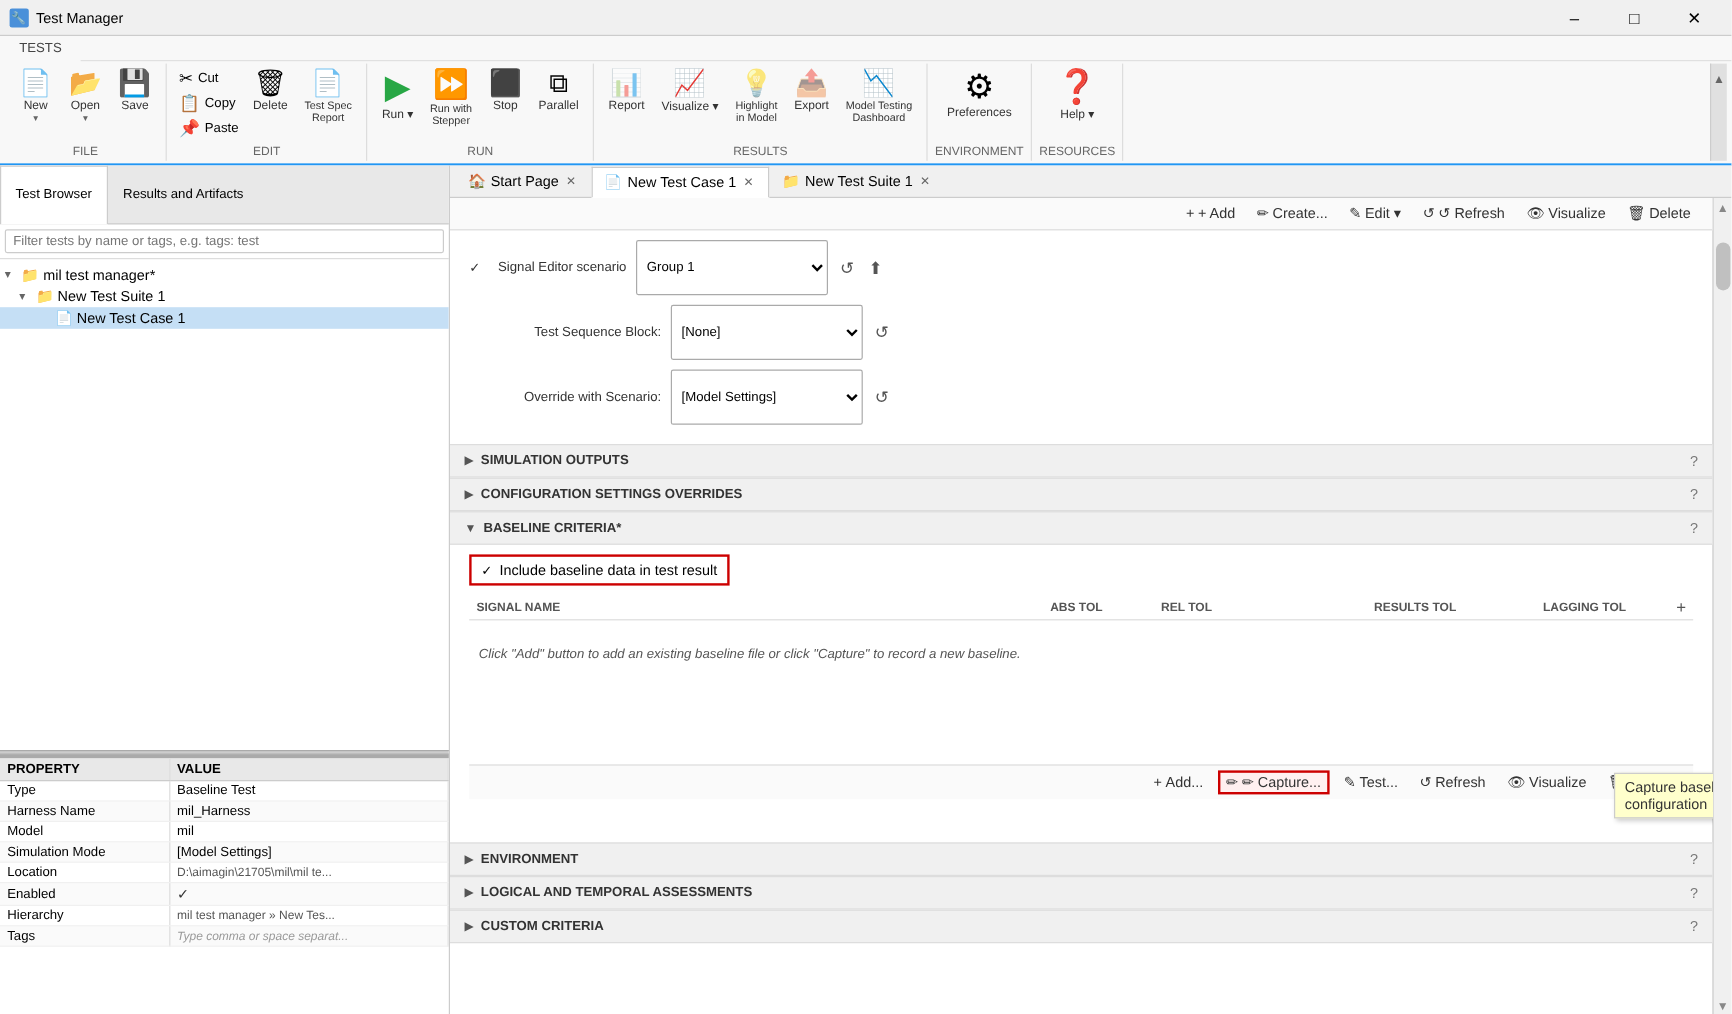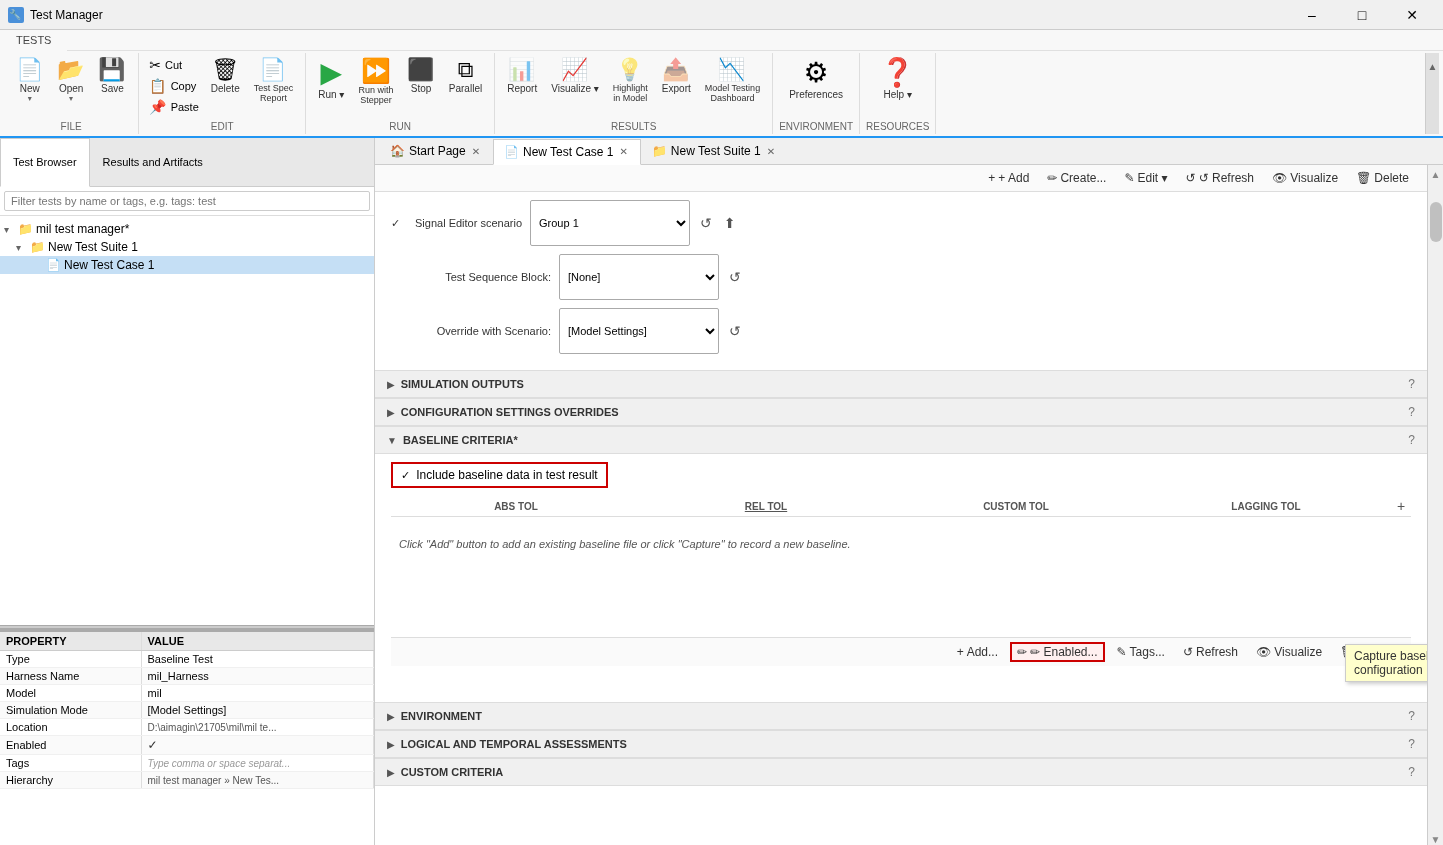--- a/index.html
+++ b/index.html
@@ -313,26 +313,26 @@
           </tr>
           <tr>
             <td>Location</td>
             <td style="color:#555;font-size:10px">D:\aimagin\21705\mil\mil te...</td>
           </tr>
           <tr>
             <td>Enabled</td>
             <td><span class="checkbox-check">✓</span></td>
           </tr>
           <tr>
+            <td>Hierarchy</td>
+            <td style="font-size:10px;color:#555">mil test manager » New Tes...</td>
+          </tr>
+          <tr>
             <td>Tags</td>
             <td style="color:#999;font-style:italic;font-size:10px">Type comma or space separat...</td>
-          </tr>
-          <tr>
-            <td>Hierarchy</td>
-            <td style="font-size:10px;color:#555">mil test manager » New Tes...</td>
           </tr>
         </tbody>
       </table>
     </div>
   </div>
 
   <div class="content-area">
 
     <div class="content-tabs">
       <div class="content-tab">
@@ -437,45 +437,46 @@
         
         <div class="baseline-content">
           
           <div style="display:inline-flex;align-items:center;gap:6px;padding:4px 8px;border:2px solid #cc0000;margin-bottom:8px;">
             <span style="font-size:11px">✓</span>
             <span>Include baseline data in test result</span>
           </div>
 
           
           <div style="display:flex;align-items:center;padding:2px 0;border-bottom:1px solid #ddd;">
+            <div style="flex:3;font-size:10px;color:#555;font-weight:bold;padding:2px 6px;">SIGNAL NAME</div>
             <div style="flex:1;font-size:10px;color:#555;font-weight:bold;text-align:center;">ABS TOL</div>
-            <div style="flex:1;font-size:10px;color:#555;font-weight:bold;text-align:center;text-decoration:underline;">REL TOL</div>
-            <div style="flex:1;font-size:10px;color:#555;font-weight:bold;text-align:center;">CUSTOM TOL</div>
+            <div style="flex:1;font-size:10px;color:#555;font-weight:bold;text-align:left;">REL TOL</div>
+            <div style="flex:1;font-size:10px;color:#555;font-weight:bold;text-align:center;">RESULTS TOL</div>
             <div style="flex:1;font-size:10px;color:#555;font-weight:bold;text-align:center;">LAGGING TOL</div>
             <div style="width:20px;text-align:center;font-size:14px;color:#555;cursor:pointer;">+</div>
           </div>
 
           
           <div style="padding:20px 8px;min-height:120px;">
             <span style="font-size:11px;color:#555;font-style:italic;">Click "Add" button to add an existing baseline file or click "Capture" to record a new baseline.</span>
           </div>
 
           
           <div class="bottom-toolbar">
             <button class="bottom-toolbar-btn">
               <span>+</span>
               <span>Add...</span>
             </button>
             <button class="bottom-toolbar-btn highlight">
               <span>✏</span>
-              <span>✏ Enabled...</span>
+              <span>✏ Capture...</span>
             </button>
             <button class="bottom-toolbar-btn">
               <span>✎</span>
-              <span>Tags...</span>
+              <span>Test...</span>
             </button>
             <button class="bottom-toolbar-btn">
               <span>↺</span>
               <span>Refresh</span>
             </button>
             <button class="bottom-toolbar-btn">
               <span>👁</span>
               <span>Visualize</span>
             </button>
             <button class="bottom-toolbar-btn">

